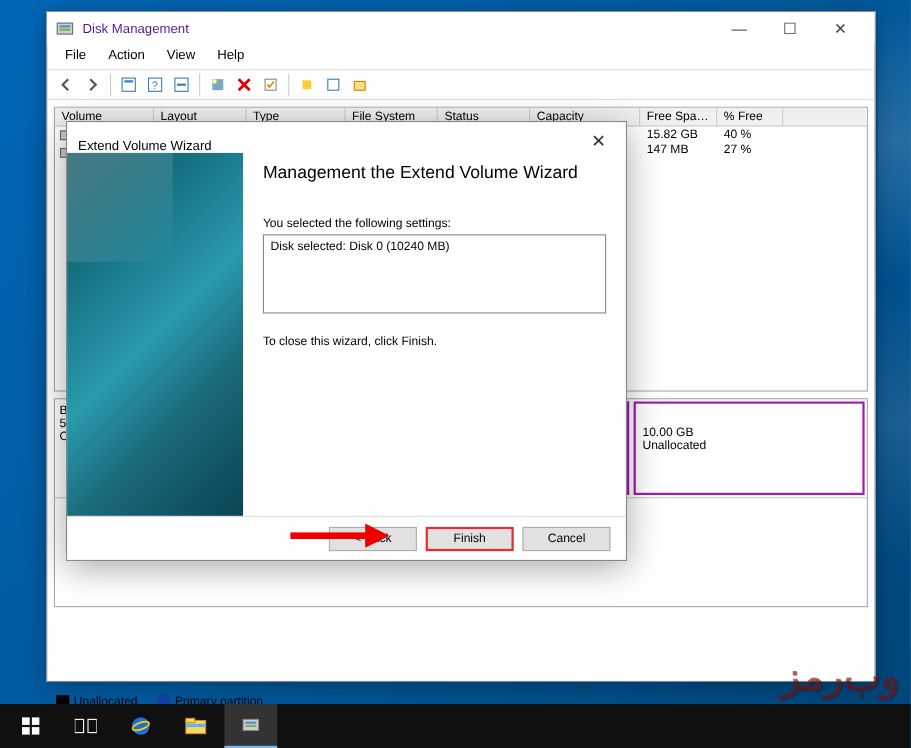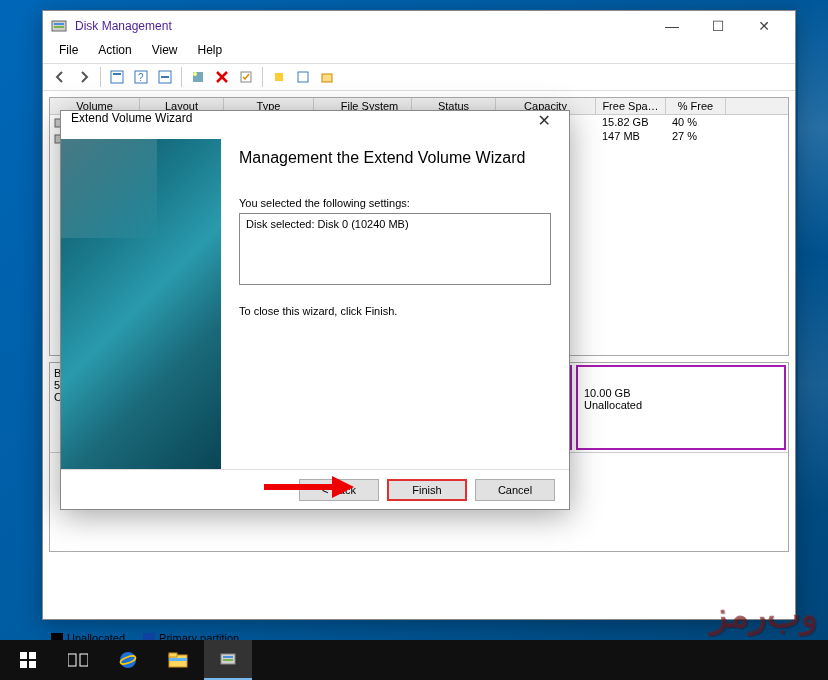--- a/index.html
+++ b/index.html
@@ -18,35 +18,35 @@
 .menubar { height: 22px; display: flex; align-items: flex-start; padding: 0 8px; gap: 4px; font-size: 12px; }
 .menubar span { padding: 2px 8px; }
 
 .toolbar { height: 28px; border-top: 1px solid #ddd; border-bottom: 1px solid #ddd; display: flex; align-items: center; padding: 0 6px; gap: 2px; }
 .toolbar .tb-btn { width: 22px; height: 22px; display: flex; align-items: center; justify-content: center; font-size: 13px; }
 .toolbar .sep { width: 1px; height: 20px; background: #ccc; margin: 0 3px; }
 
 .content { padding: 6px; }
 .volume-table { border: 1px solid #aaa; width: 100%; }
 .vt-header { display: flex; background: #f0f0f0; border-bottom: 1px solid #ccc; font-size: 11px; }
-.vt-header div { padding: 2px 6px; border-right: 1px solid #ccc; text-align: center; }
+.vt-header div { padding: 2px 6px; border-right: 1px solid #ccc; }
 .vt-body { height: 240px; font-size: 11px; position: relative; }
 .vt-row { display: flex; padding: 1px 6px; }
 
 .bottom-pane { border: 1px solid #aaa; margin-top: 6px; height: 190px; position: relative; background: #fff; }
 .disk-row { display: flex; height: 90px; border-bottom: 1px solid #ccc; }
 .disk-label { width: 80px; border-right: 1px solid #333; padding: 4px; font-size: 11px; }
 .disk-parts { flex: 1; display: flex; }
 .part { border: 2px solid #a21caf; margin: 2px; padding: 6px; font-size: 11px; }
 .legend { position: absolute; bottom: -30px; left: 0; display: flex; gap: 18px; font-size: 11px; padding: 4px 2px; }
 .legend .sw { width: 12px; height: 12px; display: inline-block; vertical-align: middle; margin-right: 4px; }
 
 
 .wizard { position: absolute; left: 60px; top: 110px; width: 510px; height: 400px; background: #fff; border: 1px solid #888; box-shadow: 0 6px 30px rgba(0,0,0,.35); z-index: 20; }
-.wizard-title { height: 28px; display: flex; align-items: flex-start; padding: 0 10px; font-size: 12px; }
+.wizard-title { height: 28px; display: flex; align-items: flex-end; padding: 0 10px; font-size: 12px; }
 .wizard-title .x { margin-left: auto; font-size: 16px; color: #333; padding: 0 8px; }
 .wizard-body { display: flex; height: 330px; }
 .wizard-banner { width: 160px; background: linear-gradient(135deg, #0a4d5c 0%, #1a7a8c 30%, #2a9aad 50%, #1a6a7a 70%, #0a4555 100%); position: relative; }
 .wizard-banner::before { content: ""; position: absolute; left: 0; top: 0; width: 60%; height: 30%; background: linear-gradient(135deg, rgba(255,255,255,.25), transparent); }
 .wizard-right { flex: 1; padding: 10px 18px; font-size: 11px; }
 .wizard-right h2 { font-size: 16px; font-weight: 400; margin-bottom: 30px; }
 .wizard-right .settings-box { border: 1px solid #888; padding: 4px 6px; height: 72px; margin-top: 4px; margin-bottom: 20px; }
 .wizard-buttons { height: 40px; border-top: 1px solid #ddd; display: flex; align-items: center; justify-content: flex-end; gap: 8px; padding: 0 14px; position: relative; }
 .wizard-buttons button { width: 80px; height: 22px; font-size: 11px; background: #e1e1e1; border: 1px solid #adadad; }
 .wizard-buttons button.finish { border: 2px solid #e03030; background: #e1e1e1; }
@@ -58,21 +58,21 @@
 
 
 .taskbar { position: absolute; left: 0; right: 0; bottom: 0; height: 40px; background: #101010; display: flex; align-items: center; padding: 0 4px; gap: 2px; }
 .taskbar .tb-item { width: 48px; height: 40px; display: flex; align-items: center; justify-content: center; }
 .taskbar .tb-item.active { background: #333; border-bottom: 2px solid #76b9ed; }
 
 
 .watermark { position: absolute; right: 10px; bottom: 44px; font-size: 36px; font-weight: bold; color: rgba(120,20,20,.6); font-family: serif; direction: rtl; text-shadow: 1px 1px 0 rgba(0,0,0,.2); }
 
 
-.c-vol { width: 90px; } .c-lay { width: 84px; } .c-type { width: 90px; } .c-fs { width: 84px; margin-left: 14px; } .c-st { width: 84px; } .c-cap { width: 100px; } .c-free { width: 70px; } .c-pct { width: 60px; }
+.c-vol { width: 90px; } .c-lay { width: 84px; } .c-type { width: 90px; } .c-fs { width: 84px; } .c-st { width: 84px; } .c-cap { width: 100px; } .c-free { width: 70px; } .c-pct { width: 60px; }
 </style>
 </head>
 <body>
 
 <div class="desktop"></div>
 
 <div class="window">
   <div class="titlebar">
     <span class="app-icon">
       <svg viewBox="0 0 16 16">

